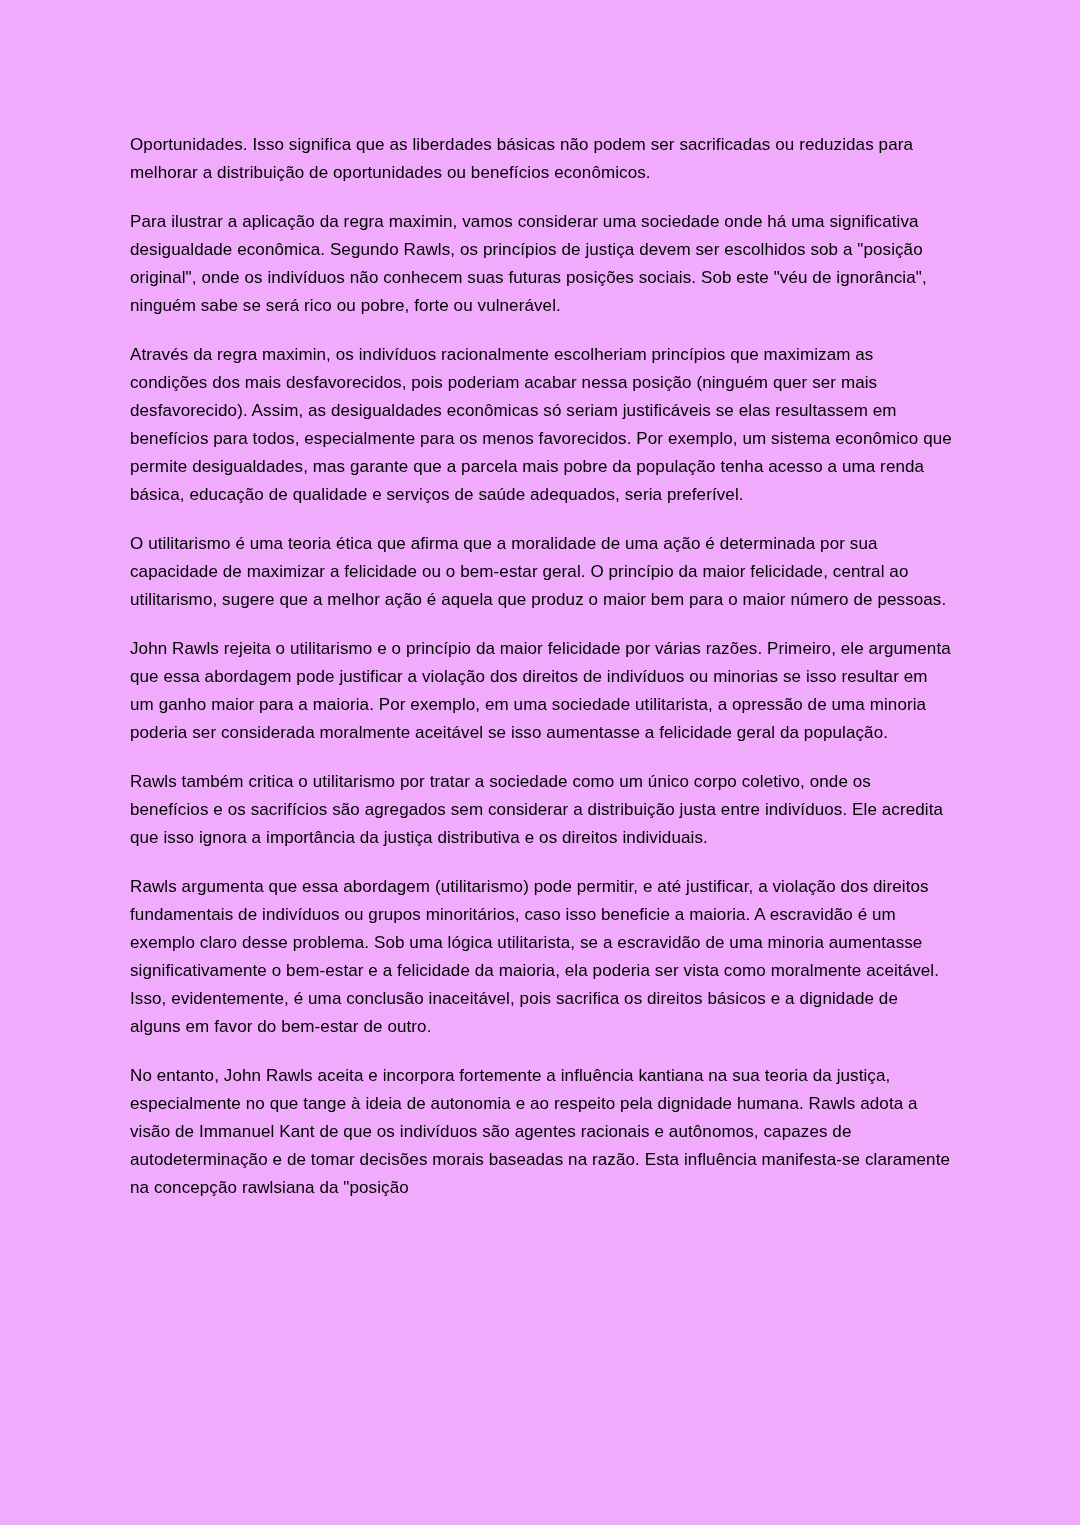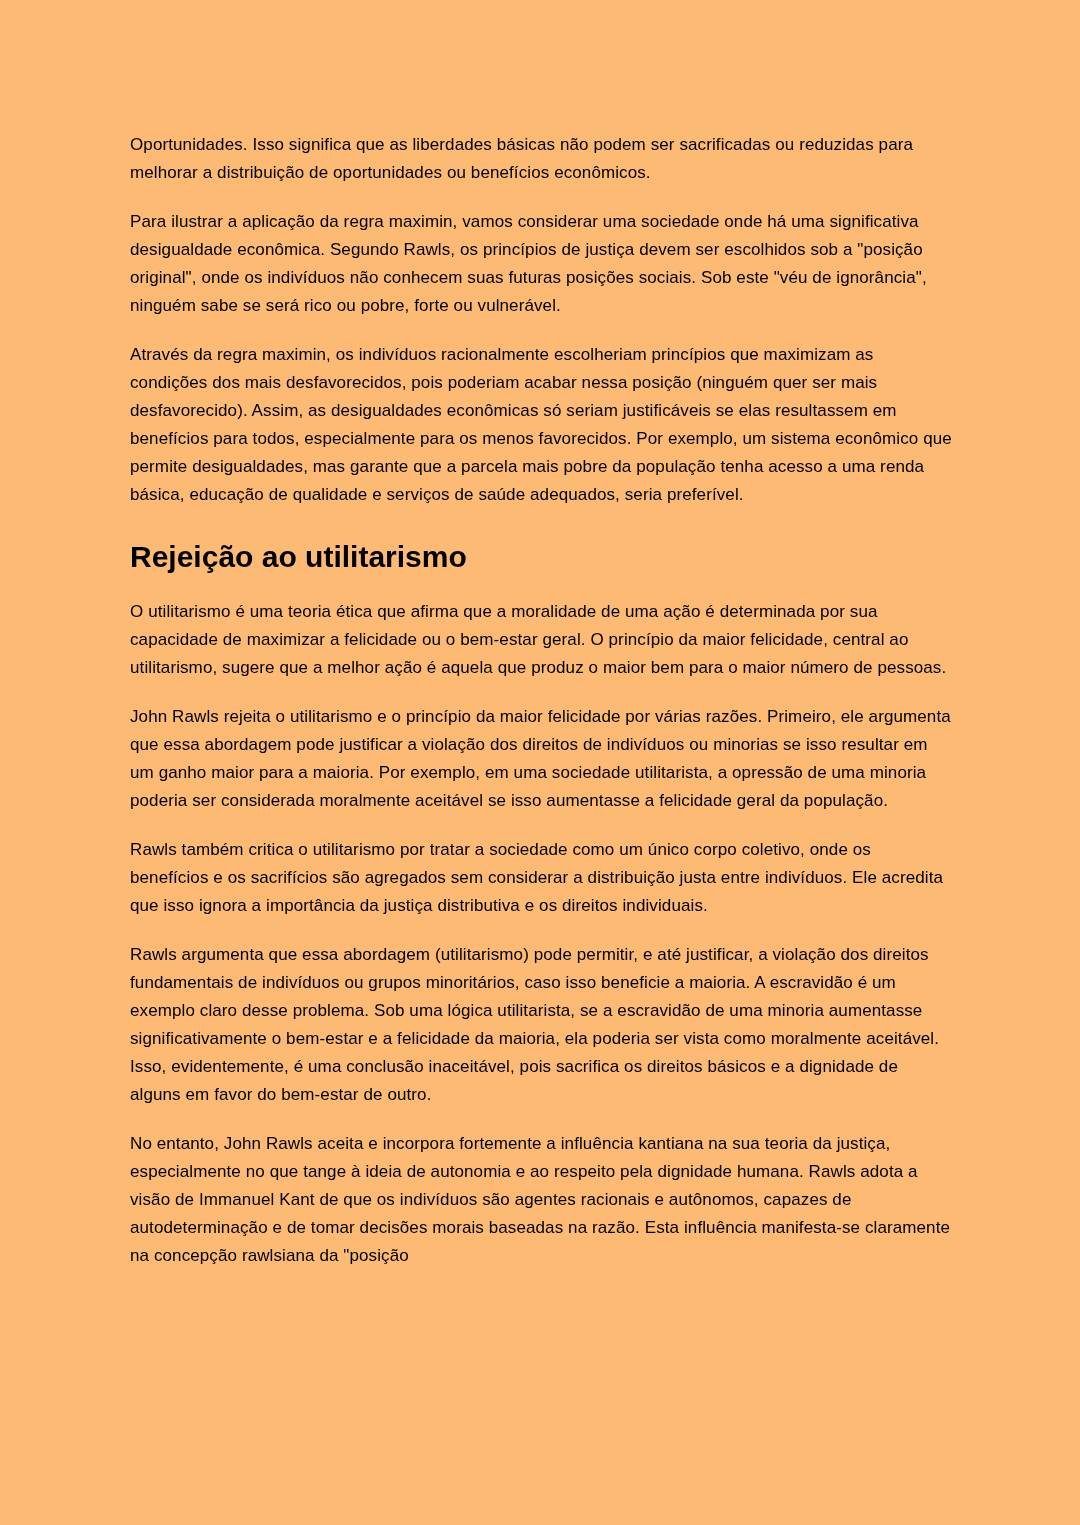--- a/index.html
+++ b/index.html
@@ -4,21 +4,21 @@
 <style>
   * { margin: 0; padding: 0; box-sizing: border-box; }
   html, body {
     background: #ffffff;
     font-family: "Liberation Sans", sans-serif;
   }
   .page {
     position: relative;
     width: 1080px;
     height: 1525px;
-    background: #fdba74;
+    background: #f0abfc;
     overflow: hidden;
   }
   .content {
     position: absolute;
     top: 131px;
     left: 130px;
     width: 822px;
     color: #000000;
   }
   .para {
@@ -38,20 +38,19 @@
   }
 </style>
 </head>
 <body>
 
 <div class="page">
   <div class="content">
     <p class="para">Oportunidades. Isso significa que as liberdades básicas não podem ser sacrificadas ou reduzidas para melhorar a distribuição de oportunidades ou benefícios econômicos.</p>
     <p class="para">Para ilustrar a aplicação da regra maximin, vamos considerar uma sociedade onde há uma significativa desigualdade econômica. Segundo Rawls, os princípios de justiça devem ser escolhidos sob a "posição original", onde os indivíduos não conhecem suas futuras posições sociais. Sob este "véu de ignorância", ninguém sabe se será rico ou pobre, forte ou vulnerável.</p>
     <p class="para">Através da regra maximin, os indivíduos racionalmente escolheriam princípios que maximizam as condições dos mais desfavorecidos, pois poderiam acabar nessa posição (ninguém quer ser mais desfavorecido). Assim, as desigualdades econômicas só seriam justificáveis se elas resultassem em benefícios para todos, especialmente para os menos favorecidos. Por exemplo, um sistema econômico que permite desigualdades, mas garante que a parcela mais pobre da população tenha acesso a uma renda básica, educação de qualidade e serviços de saúde adequados, seria preferível.</p>
-    <h1 class="heading1">Rejeição ao utilitarismo</h1>
     <p class="para">O utilitarismo é uma teoria ética que afirma que a moralidade de uma ação é determinada por sua capacidade de maximizar a felicidade ou o bem-estar geral. O princípio da maior felicidade, central ao utilitarismo, sugere que a melhor ação é aquela que produz o maior bem para o maior número de pessoas.</p>
     <p class="para">John Rawls rejeita o utilitarismo e o princípio da maior felicidade por várias razões. Primeiro, ele argumenta que essa abordagem pode justificar a violação dos direitos de indivíduos ou minorias se isso resultar em um ganho maior para a maioria. Por exemplo, em uma sociedade utilitarista, a opressão de uma minoria poderia ser considerada moralmente aceitável se isso aumentasse a felicidade geral da população.</p>
     <p class="para">Rawls também critica o utilitarismo por tratar a sociedade como um único corpo coletivo, onde os benefícios e os sacrifícios são agregados sem considerar a distribuição justa entre indivíduos. Ele acredita que isso ignora a importância da justiça distributiva e os direitos individuais.</p>
     <p class="para">Rawls argumenta que essa abordagem (utilitarismo) pode permitir, e até justificar, a violação dos direitos fundamentais de indivíduos ou grupos minoritários, caso isso beneficie a maioria. A escravidão é um exemplo claro desse problema. Sob uma lógica utilitarista, se a escravidão de uma minoria aumentasse significativamente o bem-estar e a felicidade da maioria, ela poderia ser vista como moralmente aceitável. Isso, evidentemente, é uma conclusão inaceitável, pois sacrifica os direitos básicos e a dignidade de alguns em favor do bem-estar de outro.</p>
     <p class="para">No entanto, John Rawls aceita e incorpora fortemente a influência kantiana na sua teoria da justiça, especialmente no que tange à ideia de autonomia e ao respeito pela dignidade humana. Rawls adota a visão de Immanuel Kant de que os indivíduos são agentes racionais e autônomos, capazes de autodeterminação e de tomar decisões morais baseadas na razão. Esta influência manifesta-se claramente na concepção rawlsiana da "posição</p>
   </div>
 </div>
 
 </body></html>

